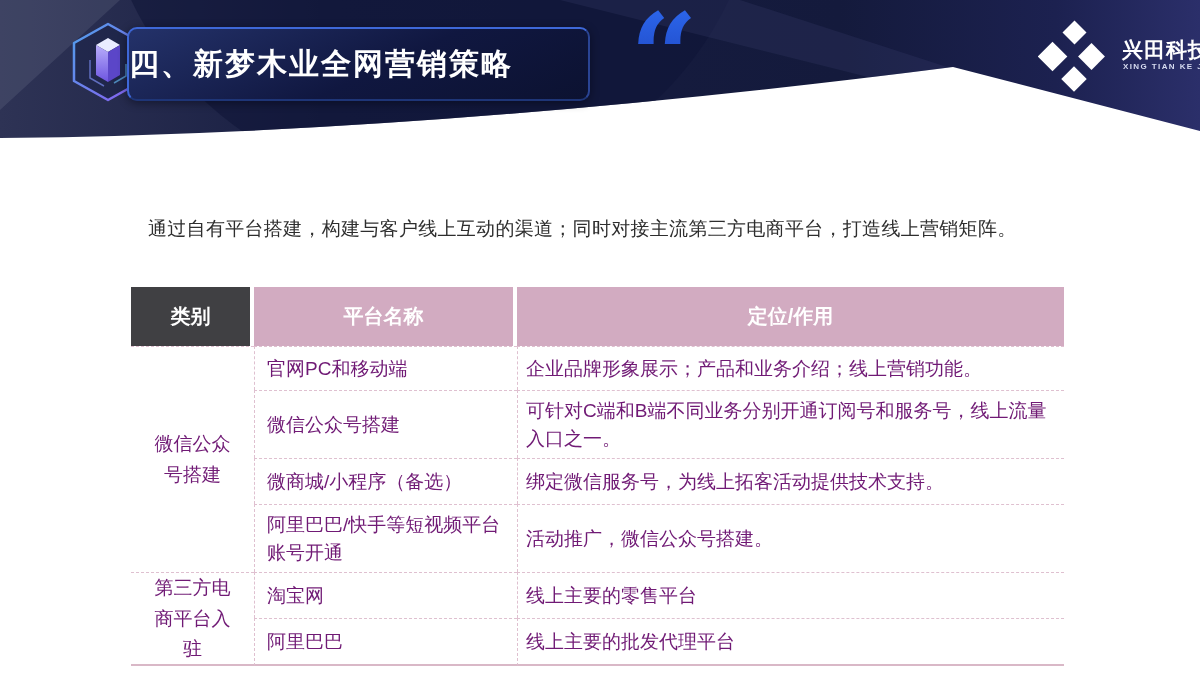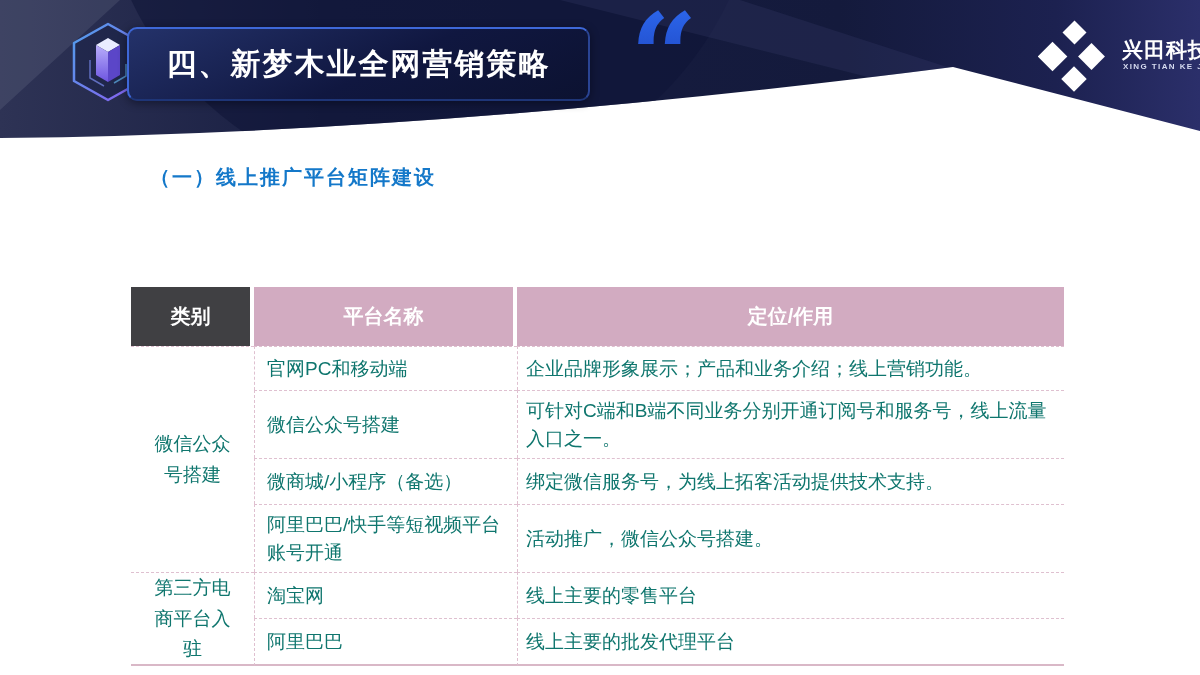--- a/index.html
+++ b/index.html
@@ -8,21 +8,21 @@
     position:relative; width:1200px; height:675px; background:#ffffff;
     overflow:hidden; font-family:"Liberation Sans","DejaVu Sans",sans-serif;
   }
   
   .header-svg { position:absolute; left:0; top:0; width:1200px; height:240px; display:block; }
   .title-box {
     position:absolute; left:127px; top:27px; width:463px; height:74px;
     border-radius:10px;
     background:linear-gradient(155deg,#24326a 0%,#101740 55%,#0c1231 100%);
     border:2px solid #3e68d8; border-bottom-color:#1e3577; border-right-color:#2a4494;
-    display:flex; align-items:center; justify-content:center;
+    display:flex; align-items:center; 
     box-shadow:0 2px 10px rgba(0,0,10,0.45);
   }
   .title-text { color:#ffffff; font-size:30px; font-weight:bold; letter-spacing:2px; white-space:nowrap; }
   .quote-mark {
     position:absolute; left:630px; top:-2px; width:110px; height:90px;
     font-family:"DejaVu Serif","Liberation Serif",serif; font-weight:bold;
     font-size:118px; line-height:1; letter-spacing:-6px;
     background:linear-gradient(180deg,#2e6bf2 0%,#1b3fb8 100%);
     -webkit-background-clip:text; background-clip:text;
     color:transparent; -webkit-text-fill-color:transparent;
@@ -47,21 +47,21 @@
     border-collapse:separate; border-spacing:0; table-layout:fixed;
   }
   .matrix-table th {
     height:36px; font-size:20px; font-weight:bold; color:#ffffff;
     text-align:center; vertical-align:middle; padding:16px;
   }
   th.hdr-cat   { background:#404043; border-right:4px solid #ffffff; }
   th.hdr-pink  { background:#d2abc1; }
   th.hdr-pink.gap { border-right:4px solid #ffffff; }
   .matrix-table td {
-    font-size:19px; color:#0f766e; vertical-align:middle;
+    font-size:19px; color:#701a75; vertical-align:middle;
     border-top:1px dashed #dfc0d0; padding:6px 8px;
   }
   td.category {
     text-align:center; line-height:1.6; padding:0 18px;
   }
   td.platform { border-left:1px dashed #dfc0d0; padding-left:12px; line-height:1.45; }
   td.role     { border-left:1px dashed #dfc0d0; line-height:1.45; }
   tr.r1 { height:44px; } tr.r2 { height:64px; } tr.r3 { height:46px; }
   tr.r4 { height:60px; } tr.r5 { height:42px; } tr.r6 { height:44px; }
   tr.last-row td, td.group-last { border-bottom:2px solid #d9b8c7; }
@@ -123,21 +123,21 @@
         <rect x="28" y="4" width="17" height="17" transform="rotate(45 36.5 12.5)"></rect>
         <rect x="4" y="26" width="21" height="21" transform="rotate(45 14.5 36.5)"></rect>
         <rect x="44" y="27" width="19" height="19" transform="rotate(45 53.5 36.5)"></rect>
         <rect x="27" y="50" width="18" height="18" transform="rotate(45 36 59)"></rect>
       </g>
     </svg>
     <div class="brand-name">兴田科技</div>
     <div class="brand-sub">XING TIAN KE JI</div>
   </div>
 
-  <div class="subtitle">（一）线上推广平台矩阵建设</div>
+  <div class="intro">通过自有平台搭建，构建与客户线上互动的渠道；同时对接主流第三方电商平台，打造线上营销矩阵。</div>
 
   <table class="matrix-table">
     <colgroup>
         <col style="width:123px">
         <col style="width:263px">
         <col style="width:547px">
       </colgroup>
     <thead>
       <tr>
         <th class="hdr-cat">类别</th>

